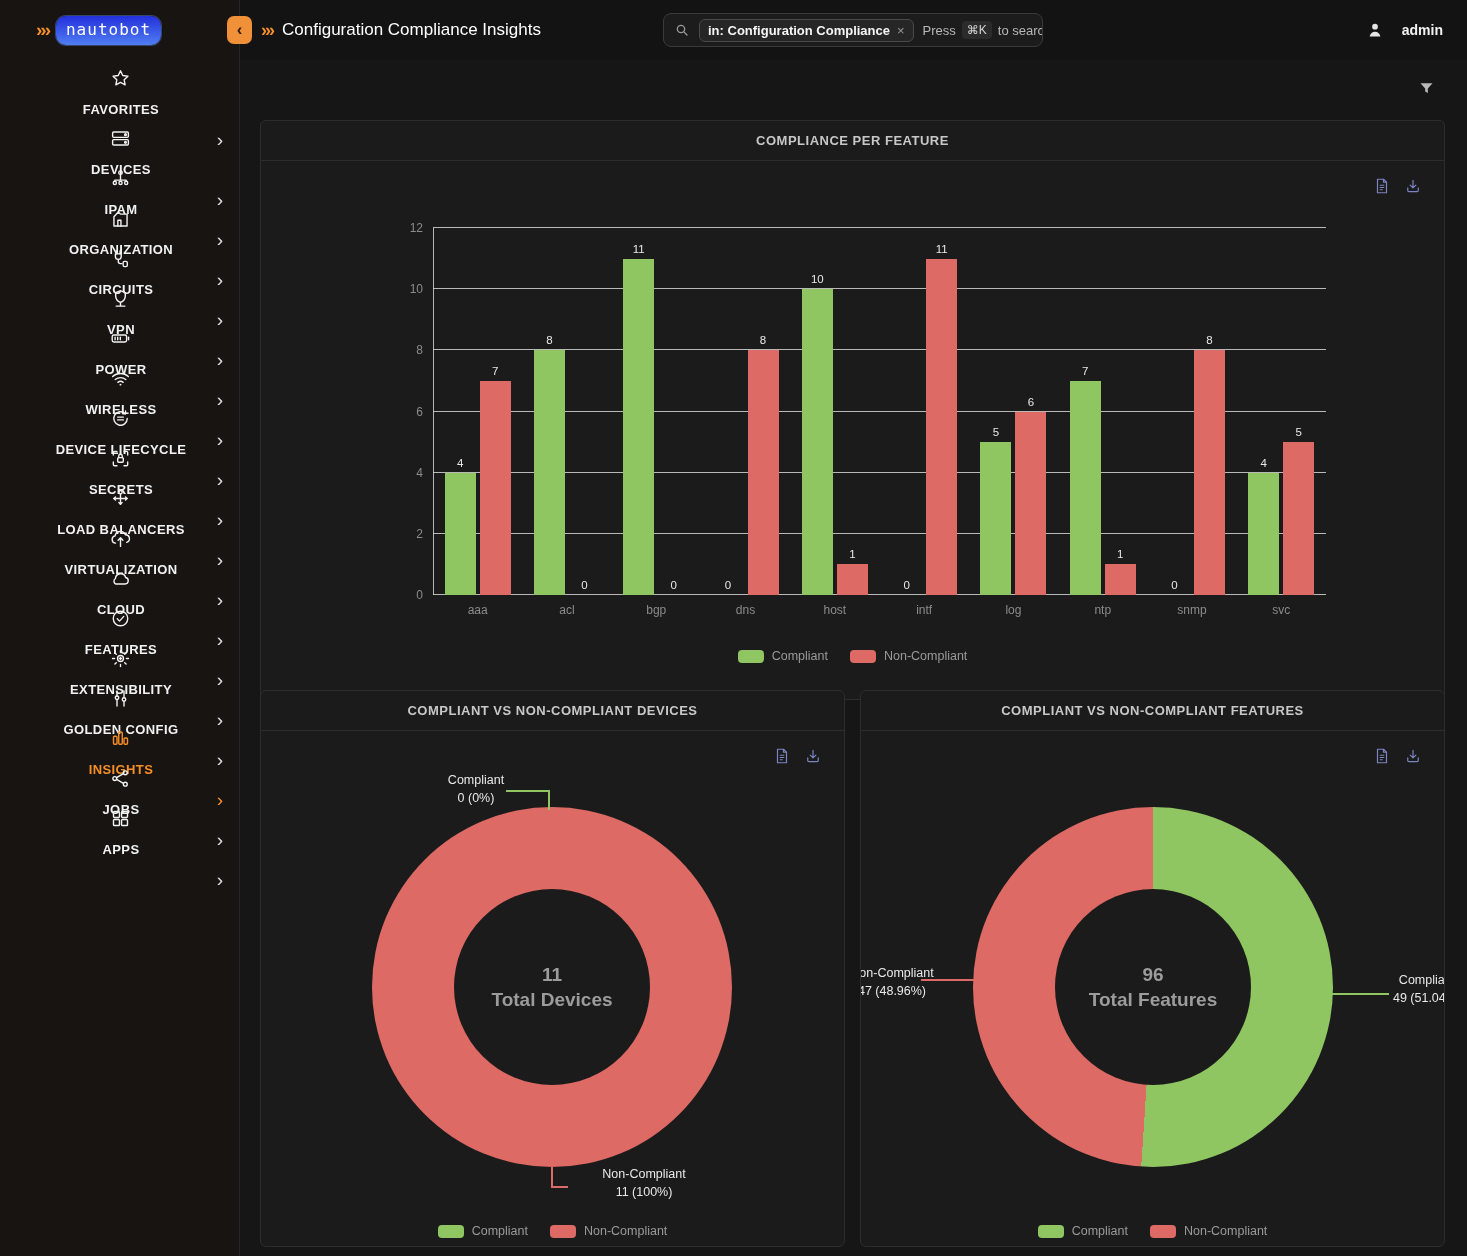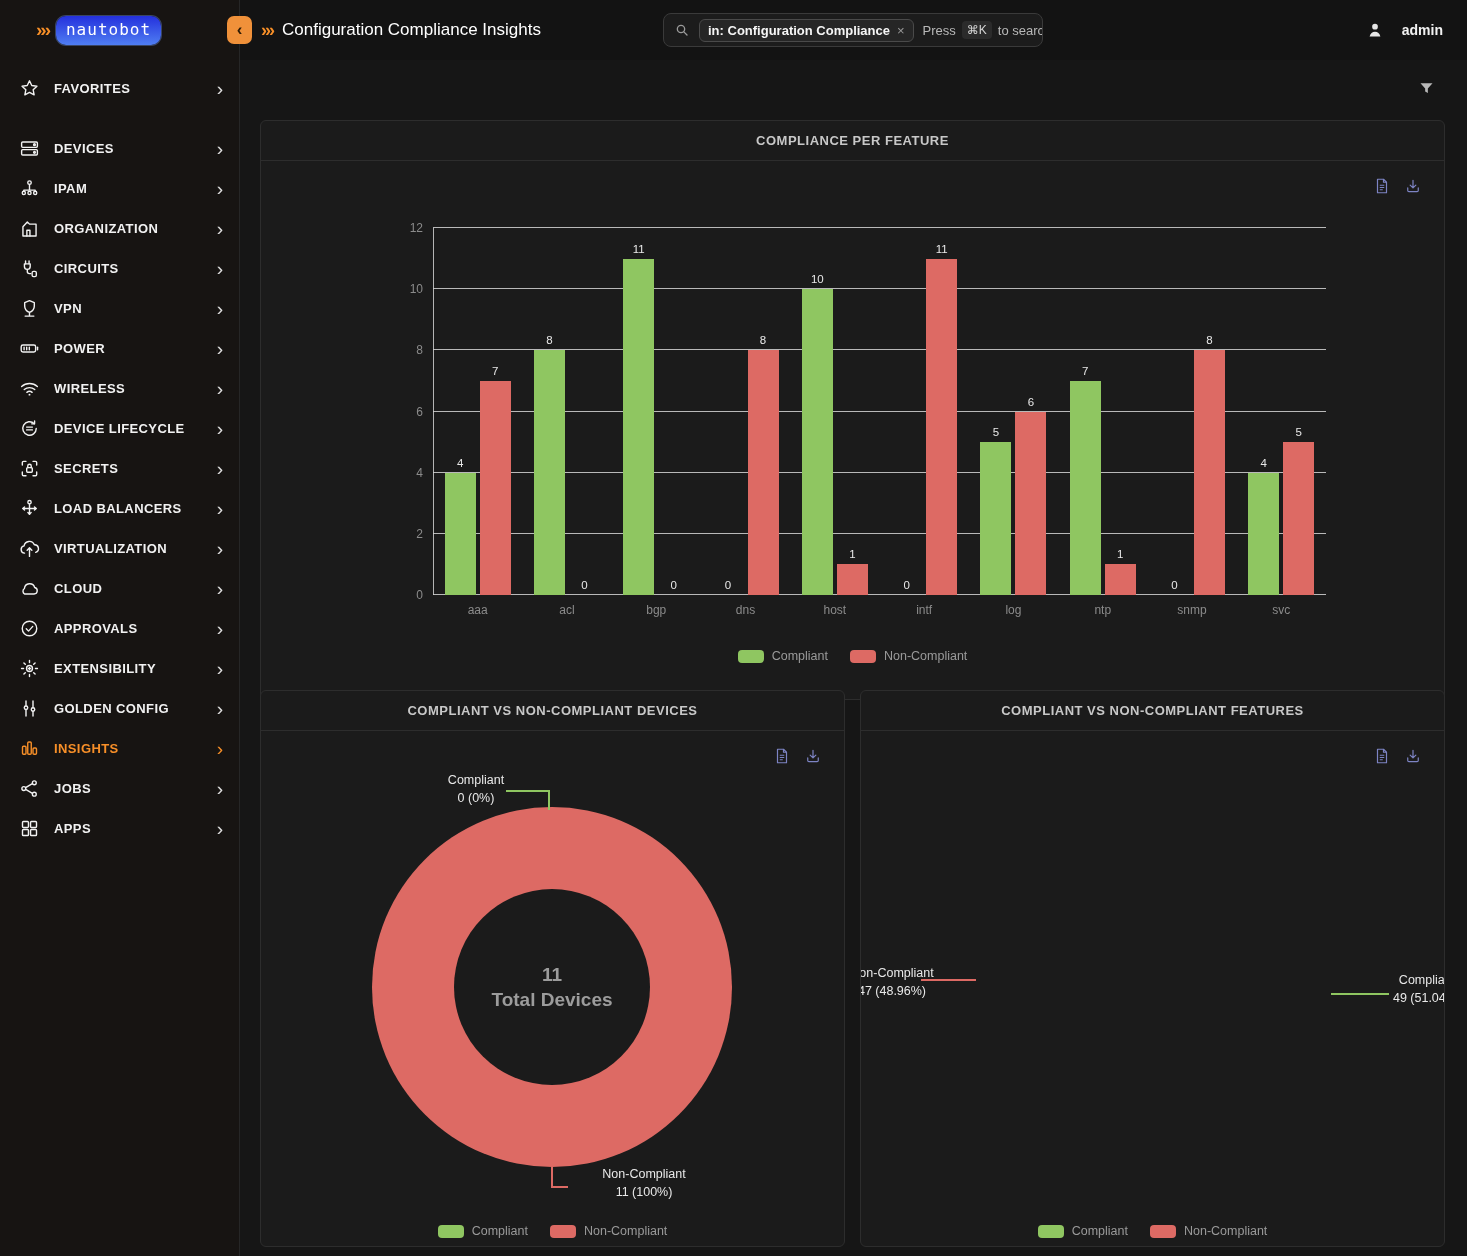--- a/index.html
+++ b/index.html
@@ -12,21 +12,21 @@
              background:#171412; border-right:1px solid #262626; z-index:2; }
   .logo-row { height:60px; display:flex; align-items:center; padding-left:36px; }
   .chevrons { color:#f78f28; font-weight:700; font-size:19px; letter-spacing:-2px; }
   .logo-pill { margin-left:7px; padding:4px 10px 6px; border-radius:10px;
                background:linear-gradient(180deg,#2430dd 0%,#4f7ef2 100%);
                color:#fff; font-family:"DejaVu Sans Mono", monospace; font-size:16px;
                letter-spacing:1px; box-shadow:0 0 0 1px rgba(120,160,255,.35); }
   .nav { padding-top:8px; }
   .nav-gap { height:20px; }
   .nav-item { height:40px; display:flex; align-items:center; gap:13px;
-              padding:0 16px 0 19px; cursor:pointer; color:#f2f2f2; }
+              padding:0 16px 0 19px; cursor:pointer; color:#f2f2f2;flex-direction:column; }
   .nav-icon { width:22px; height:22px; display:flex; align-items:center; }
   .nav-icon svg { width:21px; height:21px; }
   .nav-label { font-size:13px; font-weight:700; letter-spacing:.4px; }
   .nav-chev { margin-left:auto; font-size:19px; color:#e0e0e0; line-height:1; }
   .nav-item.active { color:#f78f28; }
   .nav-item.active .nav-chev { color:#f78f28; }
 
   
   .topbar { position:absolute; left:240px; top:0; right:0; height:60px;
             background:#131313; z-index:3; }
@@ -270,21 +270,21 @@
         <span class="nav-label">CLOUD</span>
         <span class="nav-chev">›</span>
       </div>
       <div class="nav-item">
         <span class="nav-icon">
           <svg viewBox="0 0 24 24" fill="none" stroke="currentColor" stroke-width="1.6" stroke-linecap="round" stroke-linejoin="round">
             <circle cx="12" cy="12" r="8.3"></circle>
             <path d="M8.3 12.4l2.6 2.6 4.8-5.4"></path>
           </svg>
         </span>
-        <span class="nav-label">APPROVALS</span>
+        <span class="nav-label">FEATURES</span>
         <span class="nav-chev">›</span>
       </div>
       <div class="nav-item">
         <span class="nav-icon">
           <svg viewBox="0 0 24 24" fill="none" stroke="currentColor" stroke-width="1.6" stroke-linecap="round" stroke-linejoin="round">
             <circle cx="12" cy="12" r="3.4"></circle>
             <path d="M12 2.9v2.3M12 18.8v2.3M2.9 12h2.3M18.8 12h2.3M5.6 5.6l1.6 1.6M16.8 16.8l1.6 1.6M18.4 5.6l-1.6 1.6M7.2 16.8l-1.6 1.6"></path>
             <path d="M12 10.7v2.6M10.7 12h2.6"></path>
           </svg>
         </span>
@@ -595,20 +595,26 @@
         <svg viewBox="0 0 24 24" fill="none" stroke="currentColor" stroke-width="1.6" stroke-linejoin="round">
             <path d="M6 3h8l4 4v14H6z"></path>
             <path d="M14 3v4h4"></path>
             <path d="M9 11h6M9 14h6M9 17h4"></path>
           </svg>
         <svg viewBox="0 0 24 24" fill="none" stroke="currentColor" stroke-width="1.6" stroke-linecap="round" stroke-linejoin="round">
             <path d="M12 4.5v9.5M8.2 10.8L12 14.6l3.8-3.8"></path>
             <path d="M5 14.5v3.5a1.5 1.5 0 0 0 1.5 1.5h11a1.5 1.5 0 0 0 1.5-1.5v-3.5"></path>
           </svg>
       </div>
+      <div class="ring" id="donut-features-ring" style="background: conic-gradient(rgb(143, 198, 97) 0deg, rgb(143, 198, 97) 51.0417%, rgb(221, 106, 100) 51.0417%, rgb(221, 106, 100) 100%);">
+        <div class="hole">
+          <span class="center-value">96</span>
+          <span class="center-label">Total Features</span>
+        </div>
+      </div>
       <div class="donut-label" id="feat-label-left">
         <div>Non-Compliant</div>
         <div>47 (48.96%)</div>
       </div>
       <div class="conn" id="feat-conn-left"></div>
       <div class="donut-label" id="feat-label-right">
         <div>Compliant</div>
         <div>49 (51.04%)</div>
       </div>
       <div class="conn" id="feat-conn-right"></div>

